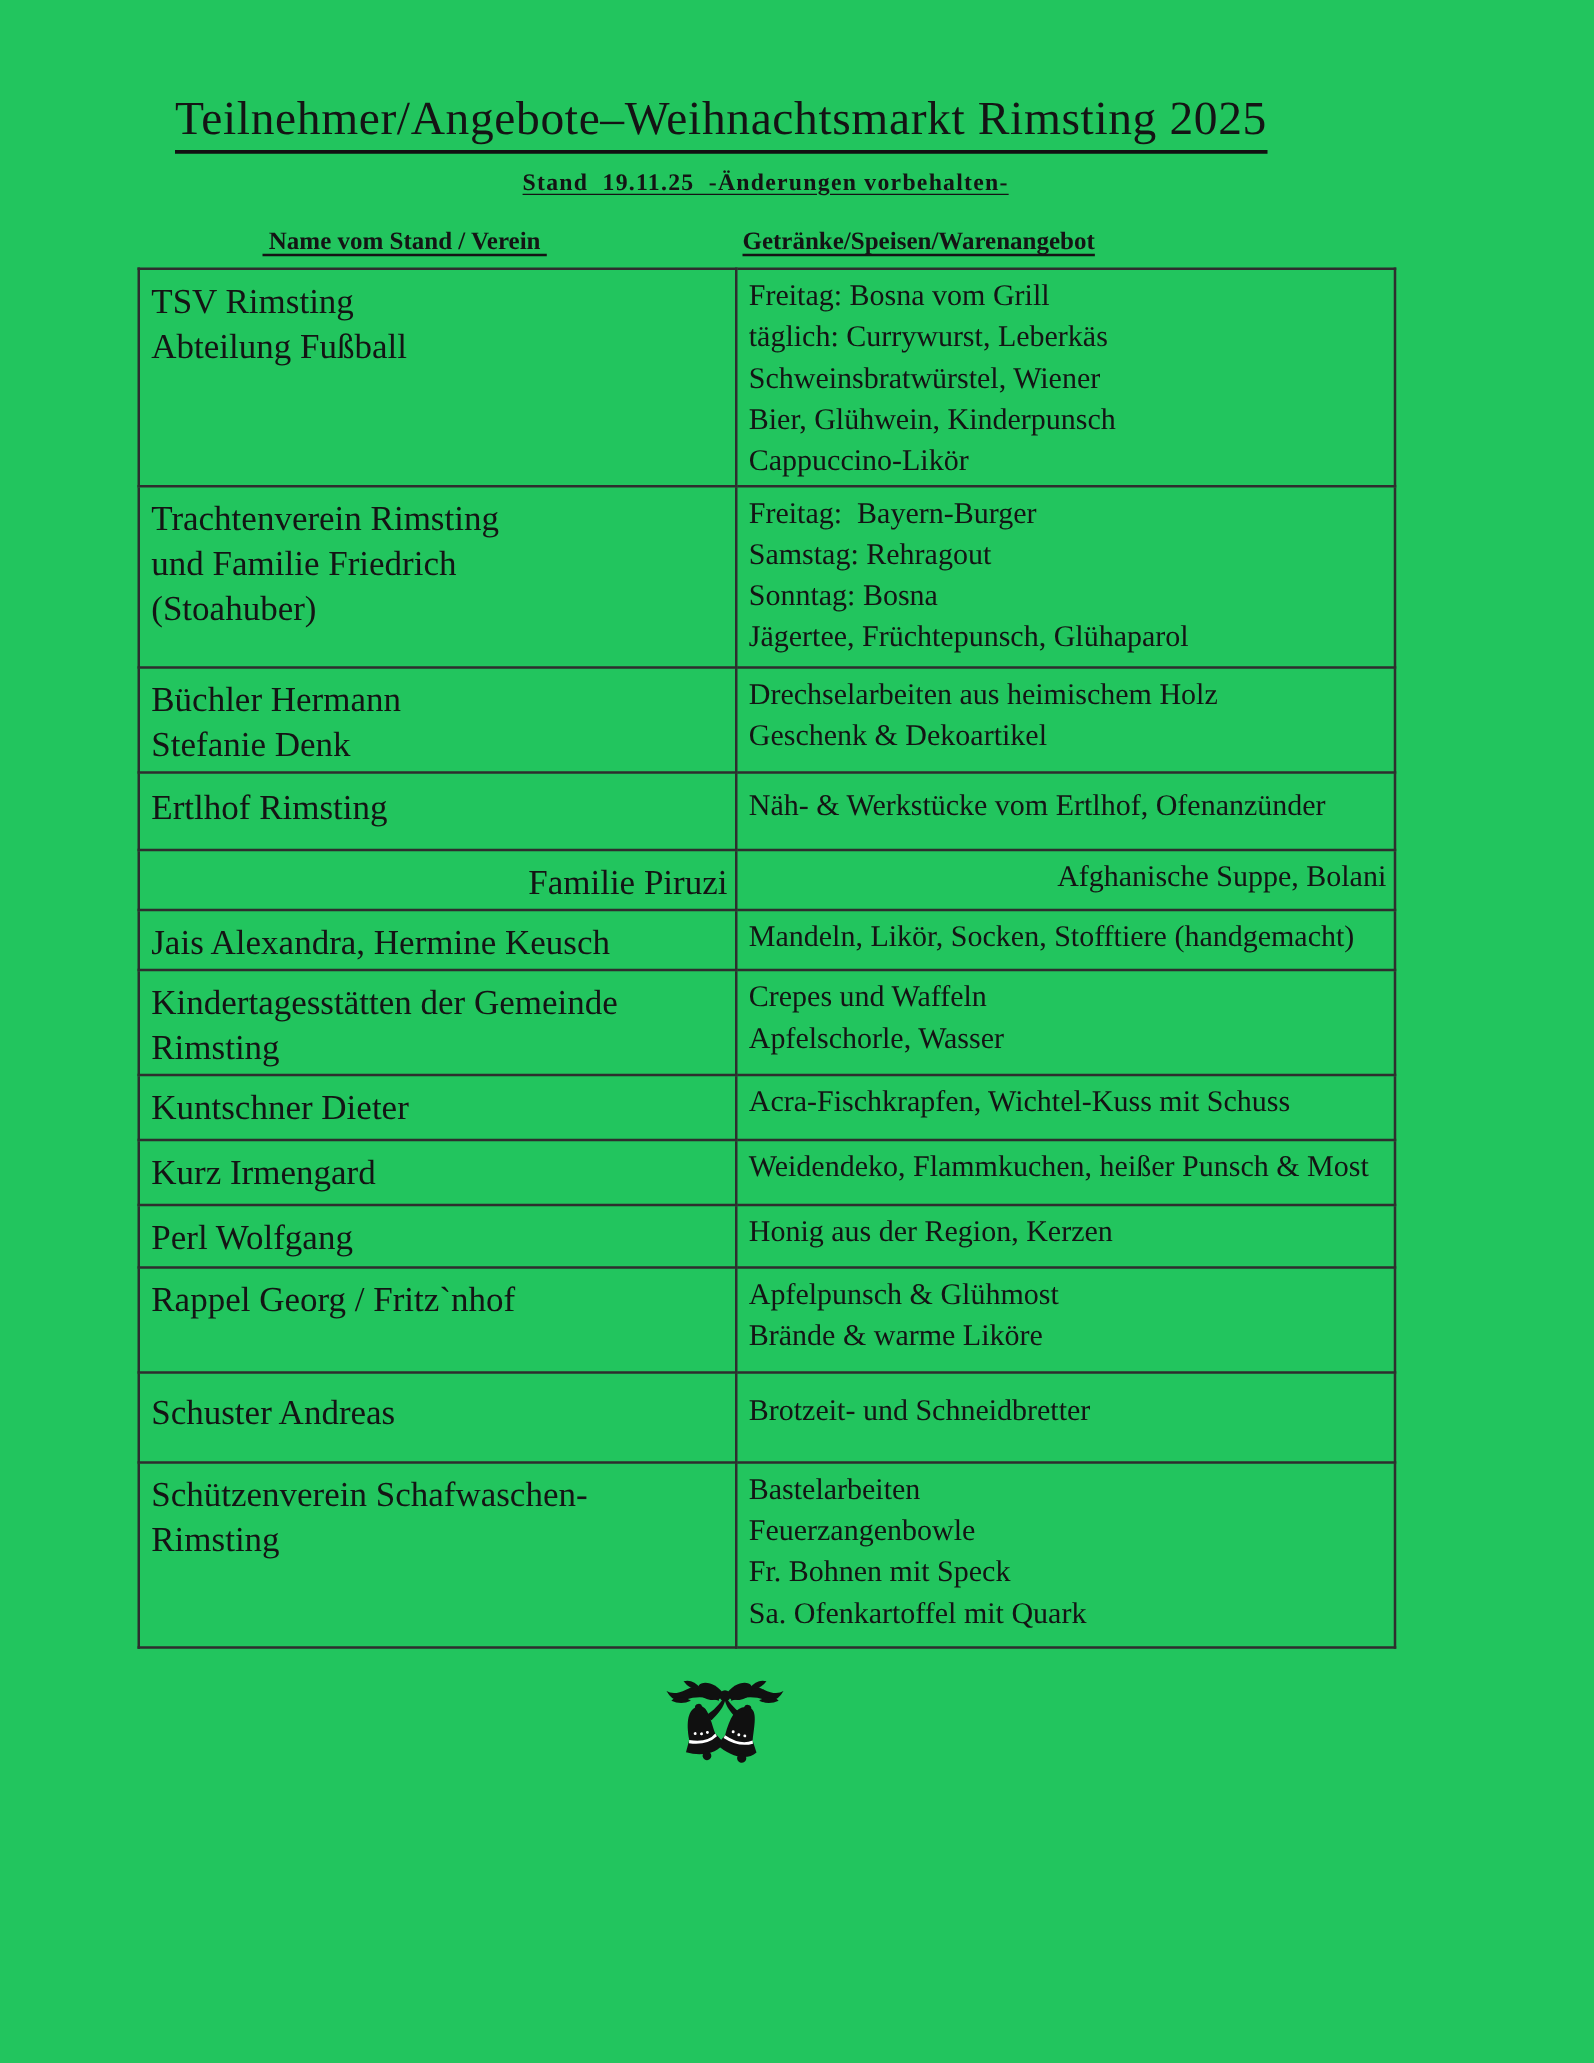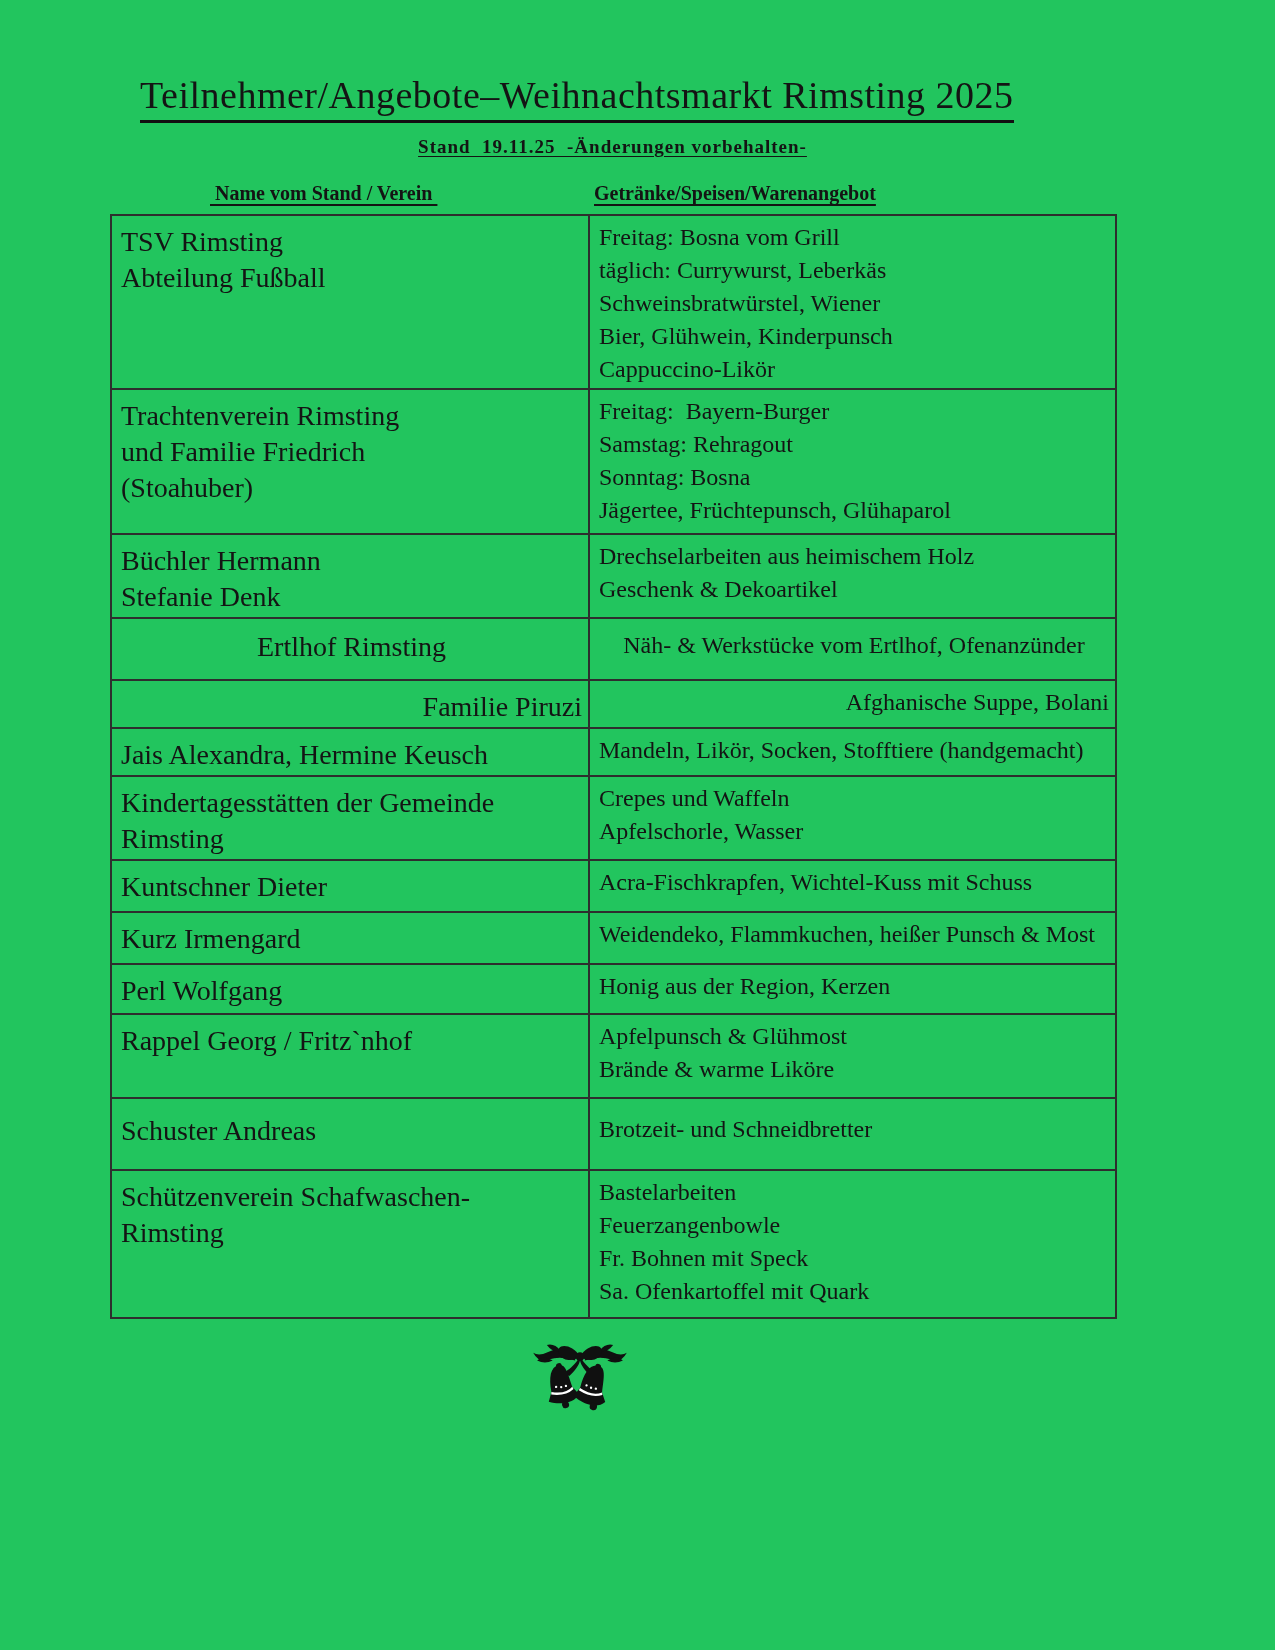--- a/index.html
+++ b/index.html
@@ -47,21 +47,21 @@
   }
   #stand-table td.name-cell{
     font-size:28px;line-height:36px;white-space:pre;padding-top:8px;
   }
   #stand-table td.offer-cell{
     font-size:24px;line-height:33px;white-space:pre;
   }
   #stand-table tr:nth-child(1){height:174px;}
   #stand-table tr:nth-child(2){height:145px;}
   #stand-table tr:nth-child(3){height:83px;}
-  #stand-table tr:nth-child(4){height:62px;text-align:center;}
+  #stand-table tr:nth-child(4){height:62px;}
   #stand-table tr:nth-child(5){height:44px;text-align:right;}
   #stand-table tr:nth-child(6){height:44px;}
   #stand-table tr:nth-child(7){height:68px;}
   #stand-table tr:nth-child(8){height:52px;}
   #stand-table tr:nth-child(9){height:52px;padding-left:19px;}
   #stand-table tr:nth-child(10){height:50px;}
   #stand-table tr:nth-child(11){height:84px;}
   #stand-table tr:nth-child(12){height:72px;}
   #stand-table tr:nth-child(13){height:148px;}
   #stand-table tr:nth-child(12) td{padding-top:14px;margin-left:26px;}

